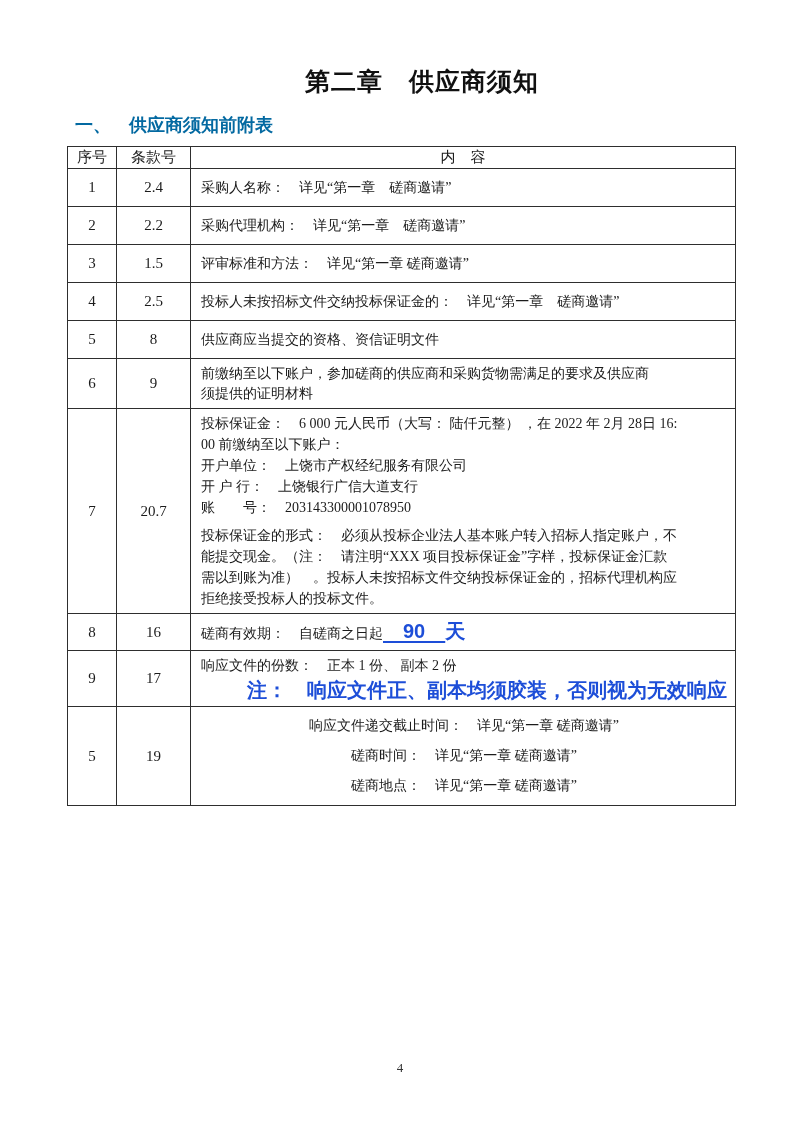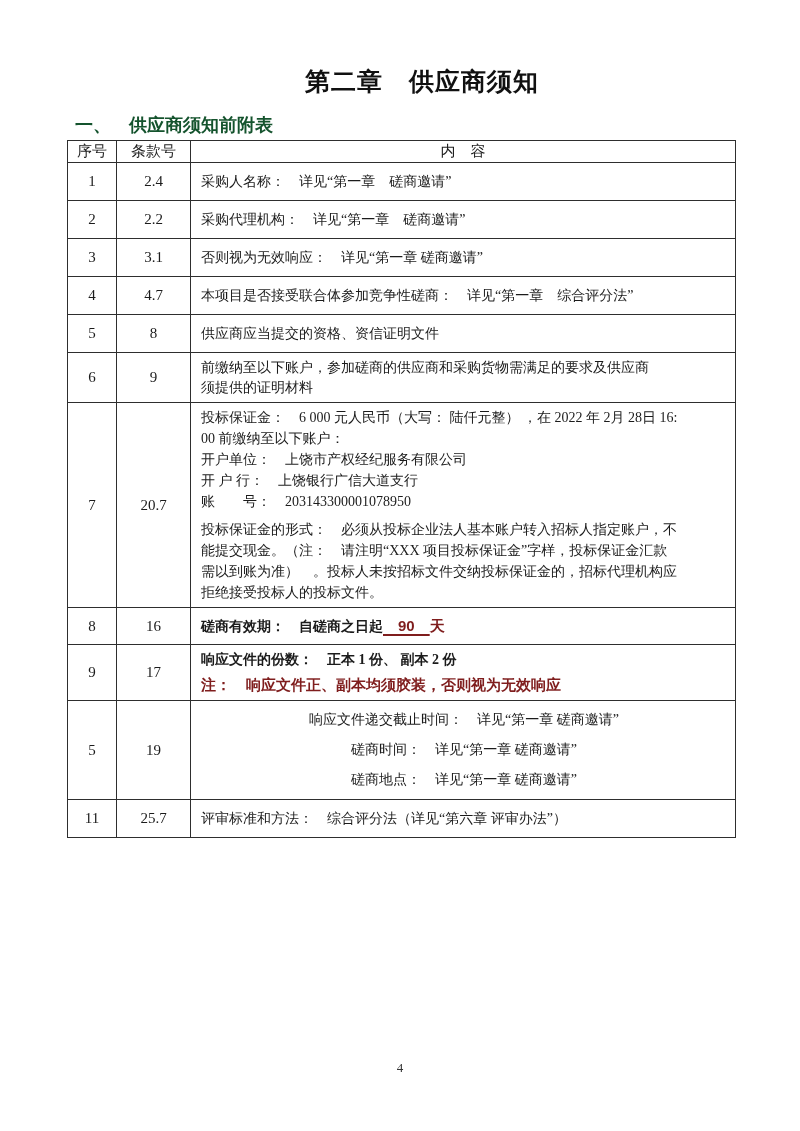--- a/index.html
+++ b/index.html
@@ -13,26 +13,26 @@
   .chapter-title {
     margin: 0; padding-top: 66px; padding-left: 44px;
     text-align: center;
     font-family: "Liberation Sans", "DejaVu Sans", sans-serif;
     font-weight: bold; font-size: 25px; line-height: 30px; color: #111;
     letter-spacing: 1px;
   }
   .section-heading {
     margin: 17px 0 0 75px;
     font-family: Liberation Sans, sans-serif;
-    font-weight: bold; font-size: 18px; line-height: 24px; color: #14532d;
+    font-weight: bold; font-size: 18px; line-height: 24px; color: #0369a1;
   }
 
   table.pre-table {
     border-collapse: collapse;
-    margin: 3px 0 0 67px;
+    margin: 9px 0 0 67px;
     width: 668px;
     table-layout: fixed;
   }
   table.pre-table td, table.pre-table th {
     border: 1.5px solid #2e2e2e;
     vertical-align: middle;
     font-weight: normal;
   }
   col.c1 { width: 49px; }
   col.c2 { width: 74px; }
@@ -48,24 +48,24 @@
 
   th { font-size: 15px; text-align: center; padding: 1px 2px; }
   td.c-no, td.c-clause { font-size: 15px; text-align: center; padding: 2px; }
   td.c-content { font-size: 14px; text-align: left; padding: 4px 8px 4px 10px; }
   td.c-content .txt { white-space: pre-wrap; line-height: 20px; display: block; }
 
   tr.row-7 .txt { line-height: 21px; }
   tr.row-7 .para2 { margin-top: 7px; font-family: Liberation Serif, serif; }
   tr.row-10 .txt { line-height: 30px; text-align: center; }
 
-  .seg { white-space: pre-wrap; line-height: 21px; font-weight: bold; }
+  .seg { white-space: pre-wrap; line-height: 21px; }
   .b {
     font-family: "Liberation Sans", "DejaVu Sans", sans-serif;
-    font-weight: bold; font-size: 15px; color: #7f1d1d;
+    font-weight: bold; font-size: 20px; color: #1d4ed8; text-align: right;
   }
   .u { text-decoration: underline; text-underline-offset: 3px; text-decoration-thickness: 1.5px; }
   .note-line { display: block; margin-top: 3px; line-height: 23px; white-space: pre-wrap; }
 
   .page-number {
     position: absolute; left: 0; right: 0; top: 1060px;
     text-align: center; font-size: 13px; color: #333;
   }
 </style>
 </head>
@@ -100,30 +100,30 @@
       </tr>
       <tr class="h38">
         <td class="c-no">2</td>
         <td class="c-clause">2.2</td>
         <td class="c-content">
             <span class="txt">采购代理机构：　详见“第一章　磋商邀请”</span>
           </td>
       </tr>
       <tr class="h38">
         <td class="c-no">3</td>
-        <td class="c-clause">3.1</td>
+        <td class="c-clause">1.5</td>
         <td class="c-content">
-            <span class="txt">否则视为无效响应：　详见“第一章 磋商邀请”</span>
+            <span class="txt">评审标准和方法：　详见“第一章 磋商邀请”</span>
           </td>
       </tr>
       <tr class="h38">
         <td class="c-no">4</td>
-        <td class="c-clause">4.7</td>
+        <td class="c-clause">2.5</td>
         <td class="c-content">
-            <span class="txt">本项目是否接受联合体参加竞争性磋商：　详见“第一章　综合评分法”</span>
+            <span class="txt">投标人未按招标文件交纳投标保证金的：　详见“第一章　磋商邀请”</span>
           </td>
       </tr>
       <tr class="h38">
         <td class="c-no">5</td>
         <td class="c-clause">8</td>
         <td class="c-content">
             <span class="txt">供应商应当提交的资格、资信证明文件</span>
           </td>
       </tr>
       <tr class="h50">
@@ -164,25 +164,18 @@
       </tr>
       <tr class="h90 row-10">
         <td class="c-no">5</td>
         <td class="c-clause">19</td>
         <td class="c-content">
             <span class="txt">响应文件递交截止时间：　详见“第一章 磋商邀请”
 磋商时间：　详见“第一章 磋商邀请”
 磋商地点：　详见“第一章 磋商邀请”</span>
           </td>
       </tr>
-      <tr class="h38">
-        <td class="c-no">11</td>
-        <td class="c-clause">25.7</td>
-        <td class="c-content">
-            <span class="txt">评审标准和方法：　综合评分法（详见“第六章 评审办法”）</span>
-          </td>
-      </tr>
     </tbody>
   </table>
 
   <div class="page-number">4</div>
 
 </div>
 
 </body></html>

